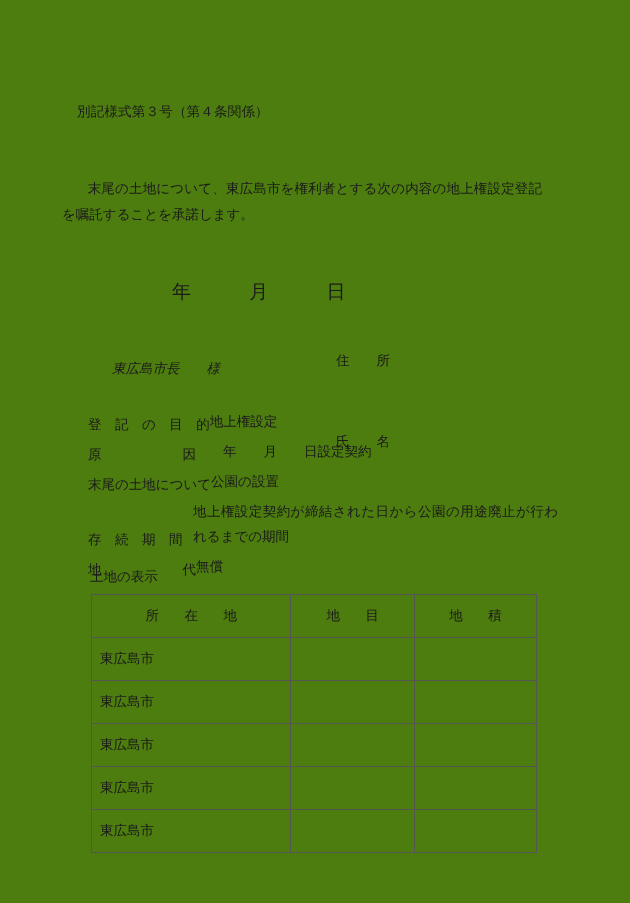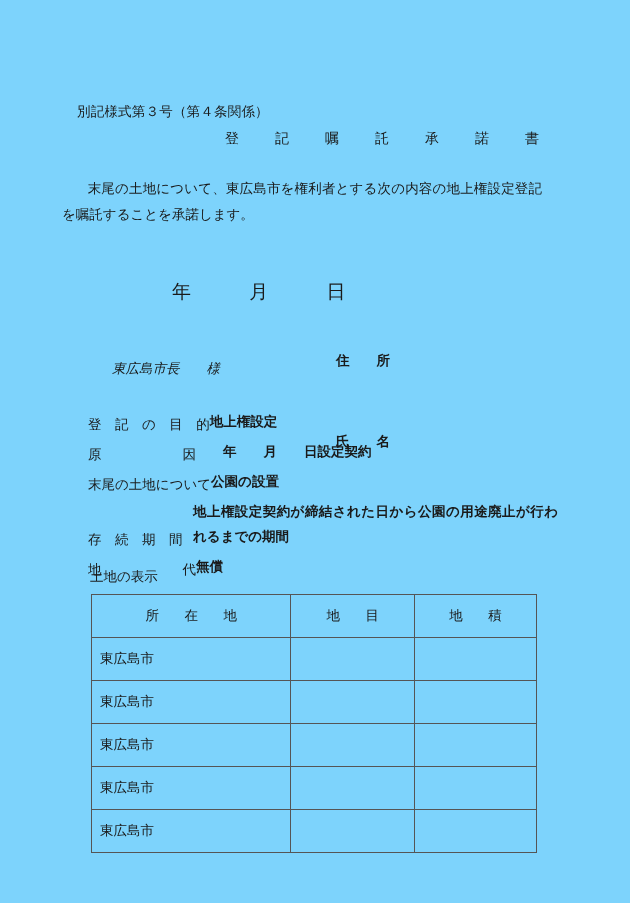--- a/index.html
+++ b/index.html
@@ -9,21 +9,21 @@
     background: #ffffff;
   }
   body {
     font-family: "Liberation Serif", "DejaVu Serif", serif;
     color: #1a1a1a;
   }
   #page {
     position: relative;
     width: 630px;
     height: 903px;
-    background: #7dd3fc;
+    background: #4d7c0f;
     overflow: hidden;
   }
   .abs { position: absolute; }
 
   
   #form-number {
     left: 77px;
     top: 103px;
     font-size: 13.5px;
     letter-spacing: 0.2px;
@@ -59,21 +59,20 @@
     margin-top: 33px;
   }
 
   
   #signer-block {
     left: 336px;
     top: 293px;
     font-size: 13.5px;
     line-height: 27px;
     white-space: pre;
-    font-weight: bold;
   }
   #signer-block div { white-space: pre; }
 
   
   #addressee {
     left: 112px;
     top: 360px;
     font-size: 13.5px;
     white-space: pre;
     font-style: italic;
@@ -92,21 +91,20 @@
     margin-bottom: 5px;
   }
   .detail-label {
     flex: 0 0 105px;
     white-space: pre;
   }
   .detail-value {
     flex: 1 1 auto;
     white-space: pre-wrap;
     line-height: 25px;
-    font-weight: bold;
   }
   .detail-value.wrap {
     text-align: justify;
     text-justify: inter-character;
     white-space: normal;
   }
 
   
   #table-caption {
     left: 90px;
@@ -139,21 +137,20 @@
   #land-table col.c-category { width: 124px; }
   #land-table col.c-area     { width: 122px; }
 </style>
 </head>
 <body>
 
 <div id="page">
 
   <div class="abs" id="form-number">別記様式第３号（第４条関係）</div>
 
-  <div class="abs" id="doc-title">登　記　嘱　託　承　諾　書</div>
 
   <div class="abs" id="intro">末尾の土地について、東広島市を権利者とする次の内容の地上権設定登記を嘱託することを承諾します。</div>
 
   <div class="abs" id="date-line">年　　　月　　　日</div>
 
   <div class="abs" id="signer-block">
     <div>住　　所</div>
     <div>氏　　名</div>
   </div>
 

